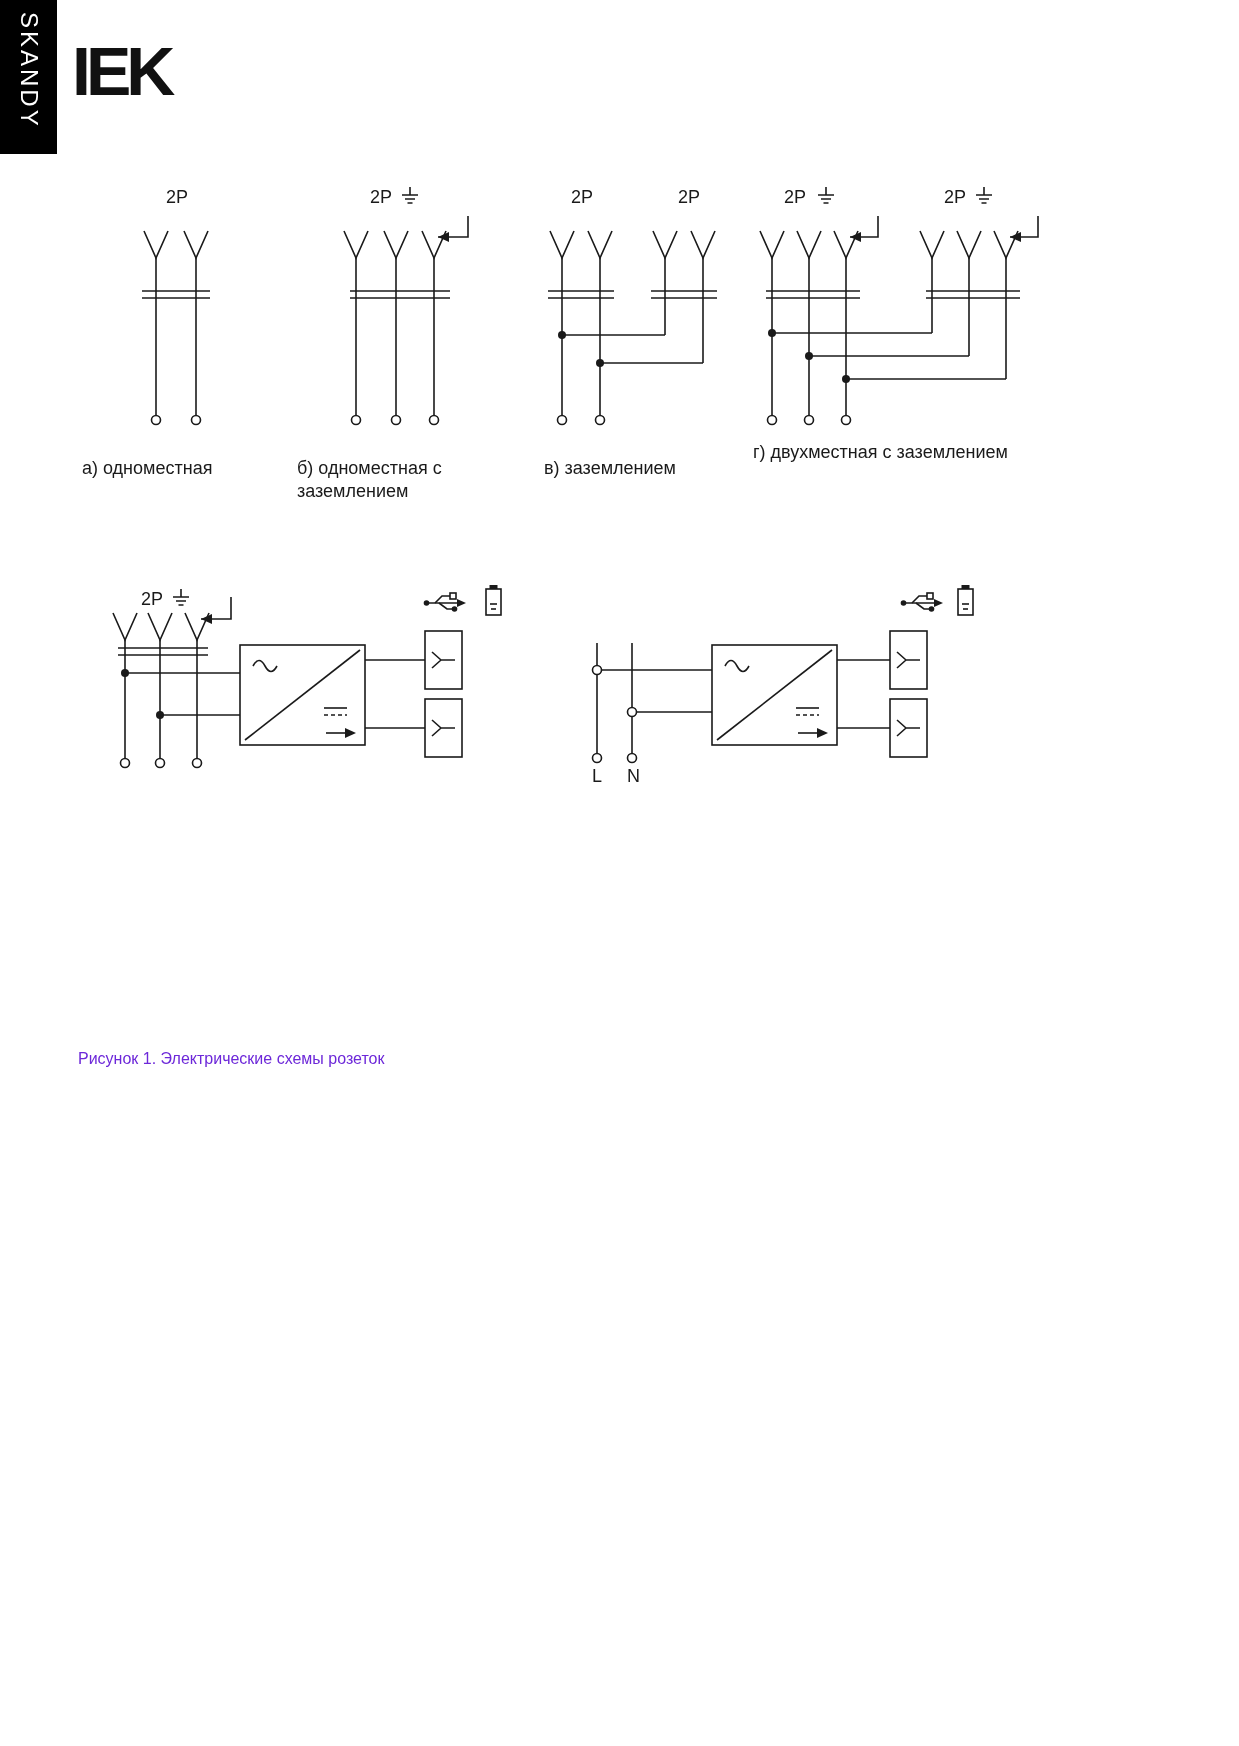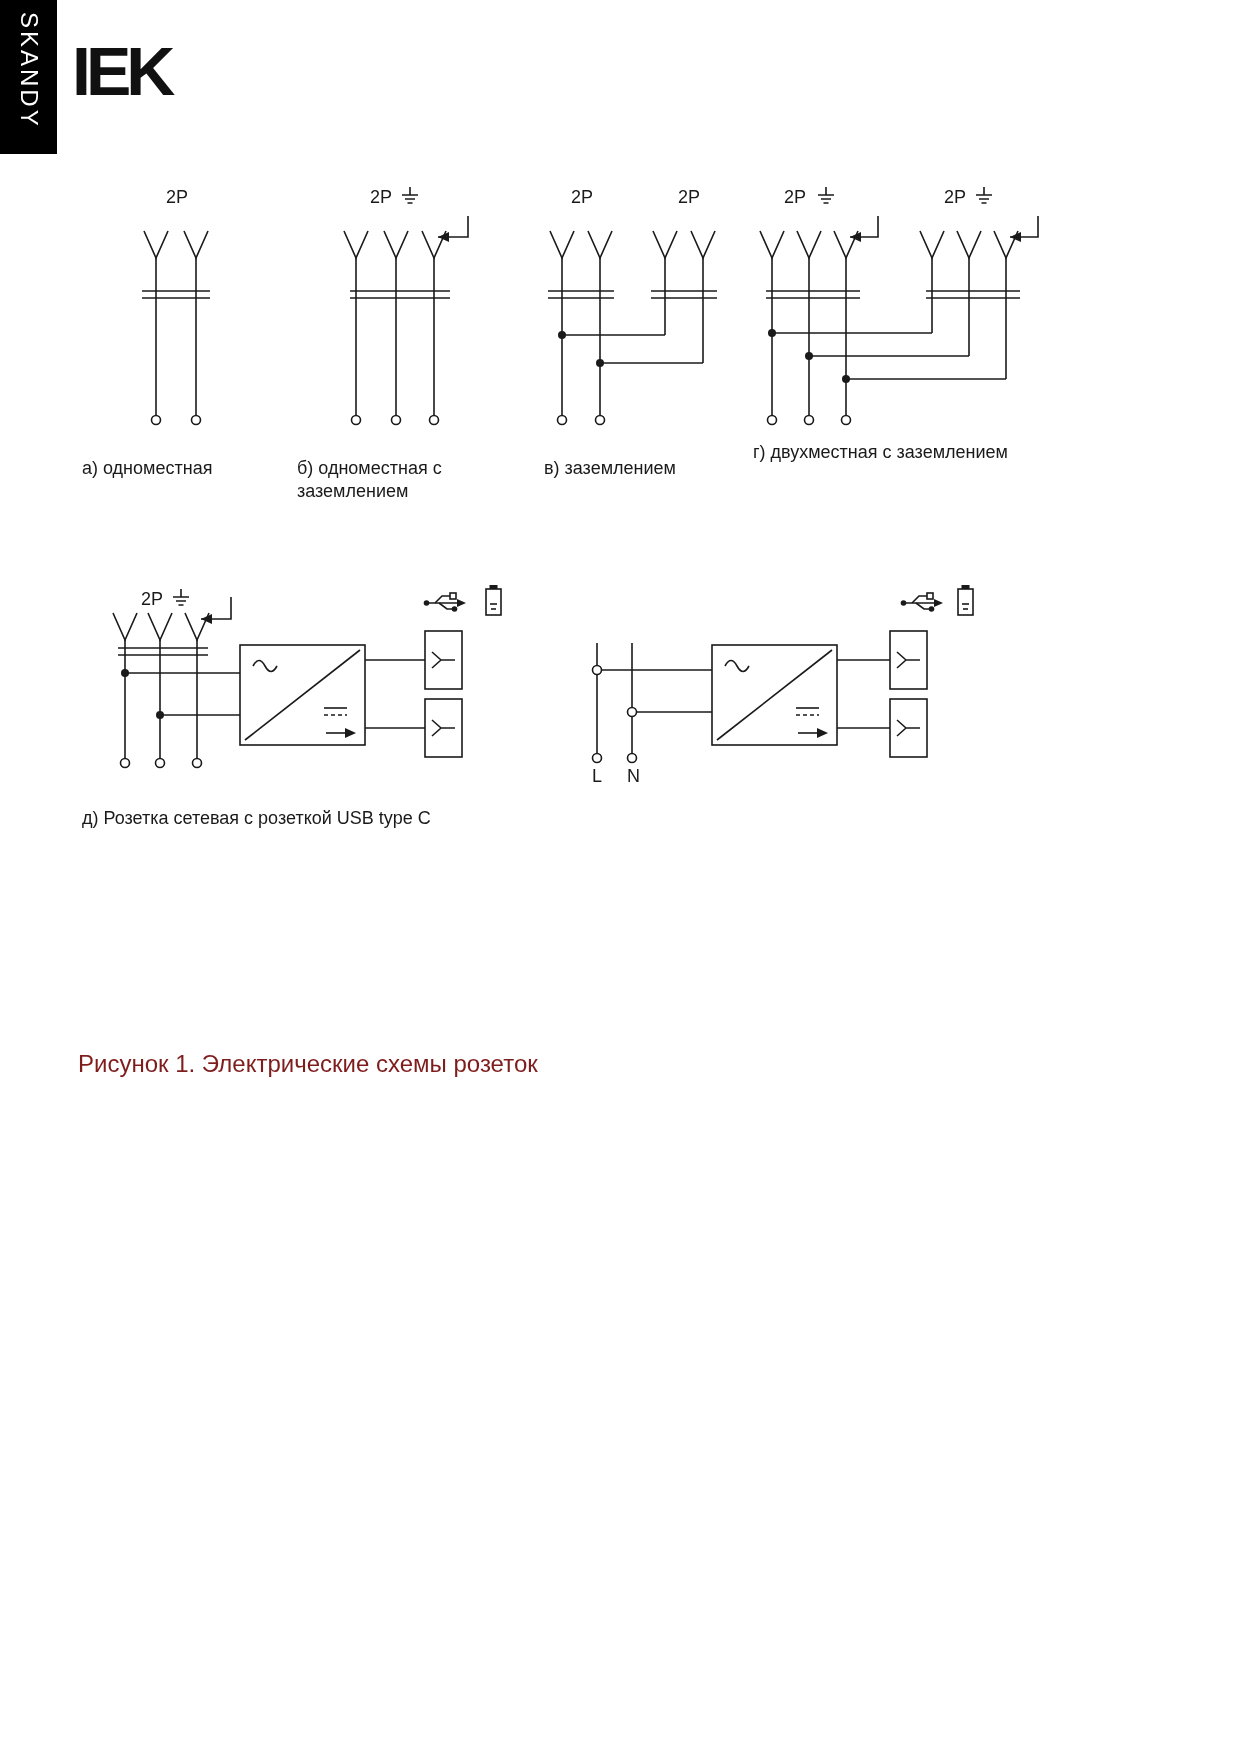--- a/index.html
+++ b/index.html
@@ -5,21 +5,21 @@
   html, body { margin: 0; padding: 0; }
   body { background: #ffffff; font-family: "Liberation Sans", sans-serif; color: #1a1a1a; }
   .page { position: relative; width: 1239px; height: 1746px; background: #ffffff; overflow: hidden; }
 
   .banner { position: absolute; left: 0; top: 0; width: 57px; height: 154px; background: #000000; display: flex; justify-content: center; }
   .banner-text { writing-mode: vertical-rl; color: #ffffff; font-size: 24px; letter-spacing: 3px; padding-top: 12px; font-family: "Liberation Sans", sans-serif; }
 
   .logo { position: absolute; left: 72px; top: 32px; font-size: 68px; font-weight: bold; letter-spacing: -5px; color: #111111; font-family: "Liberation Sans", sans-serif; }
 
   .diagram-label { position: absolute; font-size: 18px; line-height: 1.3; color: #1a1a1a; }
-  .caption { position: absolute; left: 78px; top: 1050px; font-size: 24px; color: #7f1d1d; }
+  .caption { position: absolute; left: 78px; top: 1050px; font-size: 16px; color: #6d28d9; }
 
   svg.schem { position: absolute; overflow: visible; }
   svg.schem text { font-family: "Liberation Sans", sans-serif; font-size: 18px; fill: #1a1a1a; stroke: none; }
 </style>
 </head>
 <body>
 
 <div class="page">
 
   <div class="banner">
@@ -244,17 +244,16 @@
     <use href="#terminal" x="59" y="175" fill="#ffffff"></use>
     <use href="#terminal" x="94" y="175" fill="#ffffff"></use>
     <text x="54" y="199">L</text>
     <text x="89" y="199">N</text>
   </svg>
 
   <div class="diagram-label" style="left:82px;top:457px;width:200px">а) одноместная</div>
   <div class="diagram-label" style="left:297px;top:457px;width:170px">б) одноместная с заземлением</div>
   <div class="diagram-label" style="left:544px;top:457px;width:220px">в) заземлением</div>
   <div class="diagram-label" style="left:753px;top:441px;width:300px">г) двухместная с заземлением</div>
-  <div class="diagram-label" style="left:82px;top:807px;width:420px">д) Розетка сетевая с розеткой USB type C</div>
 
   <div class="caption">Рисунок 1. Электрические схемы розеток</div>
 
 </div>
 
 </body></html>

